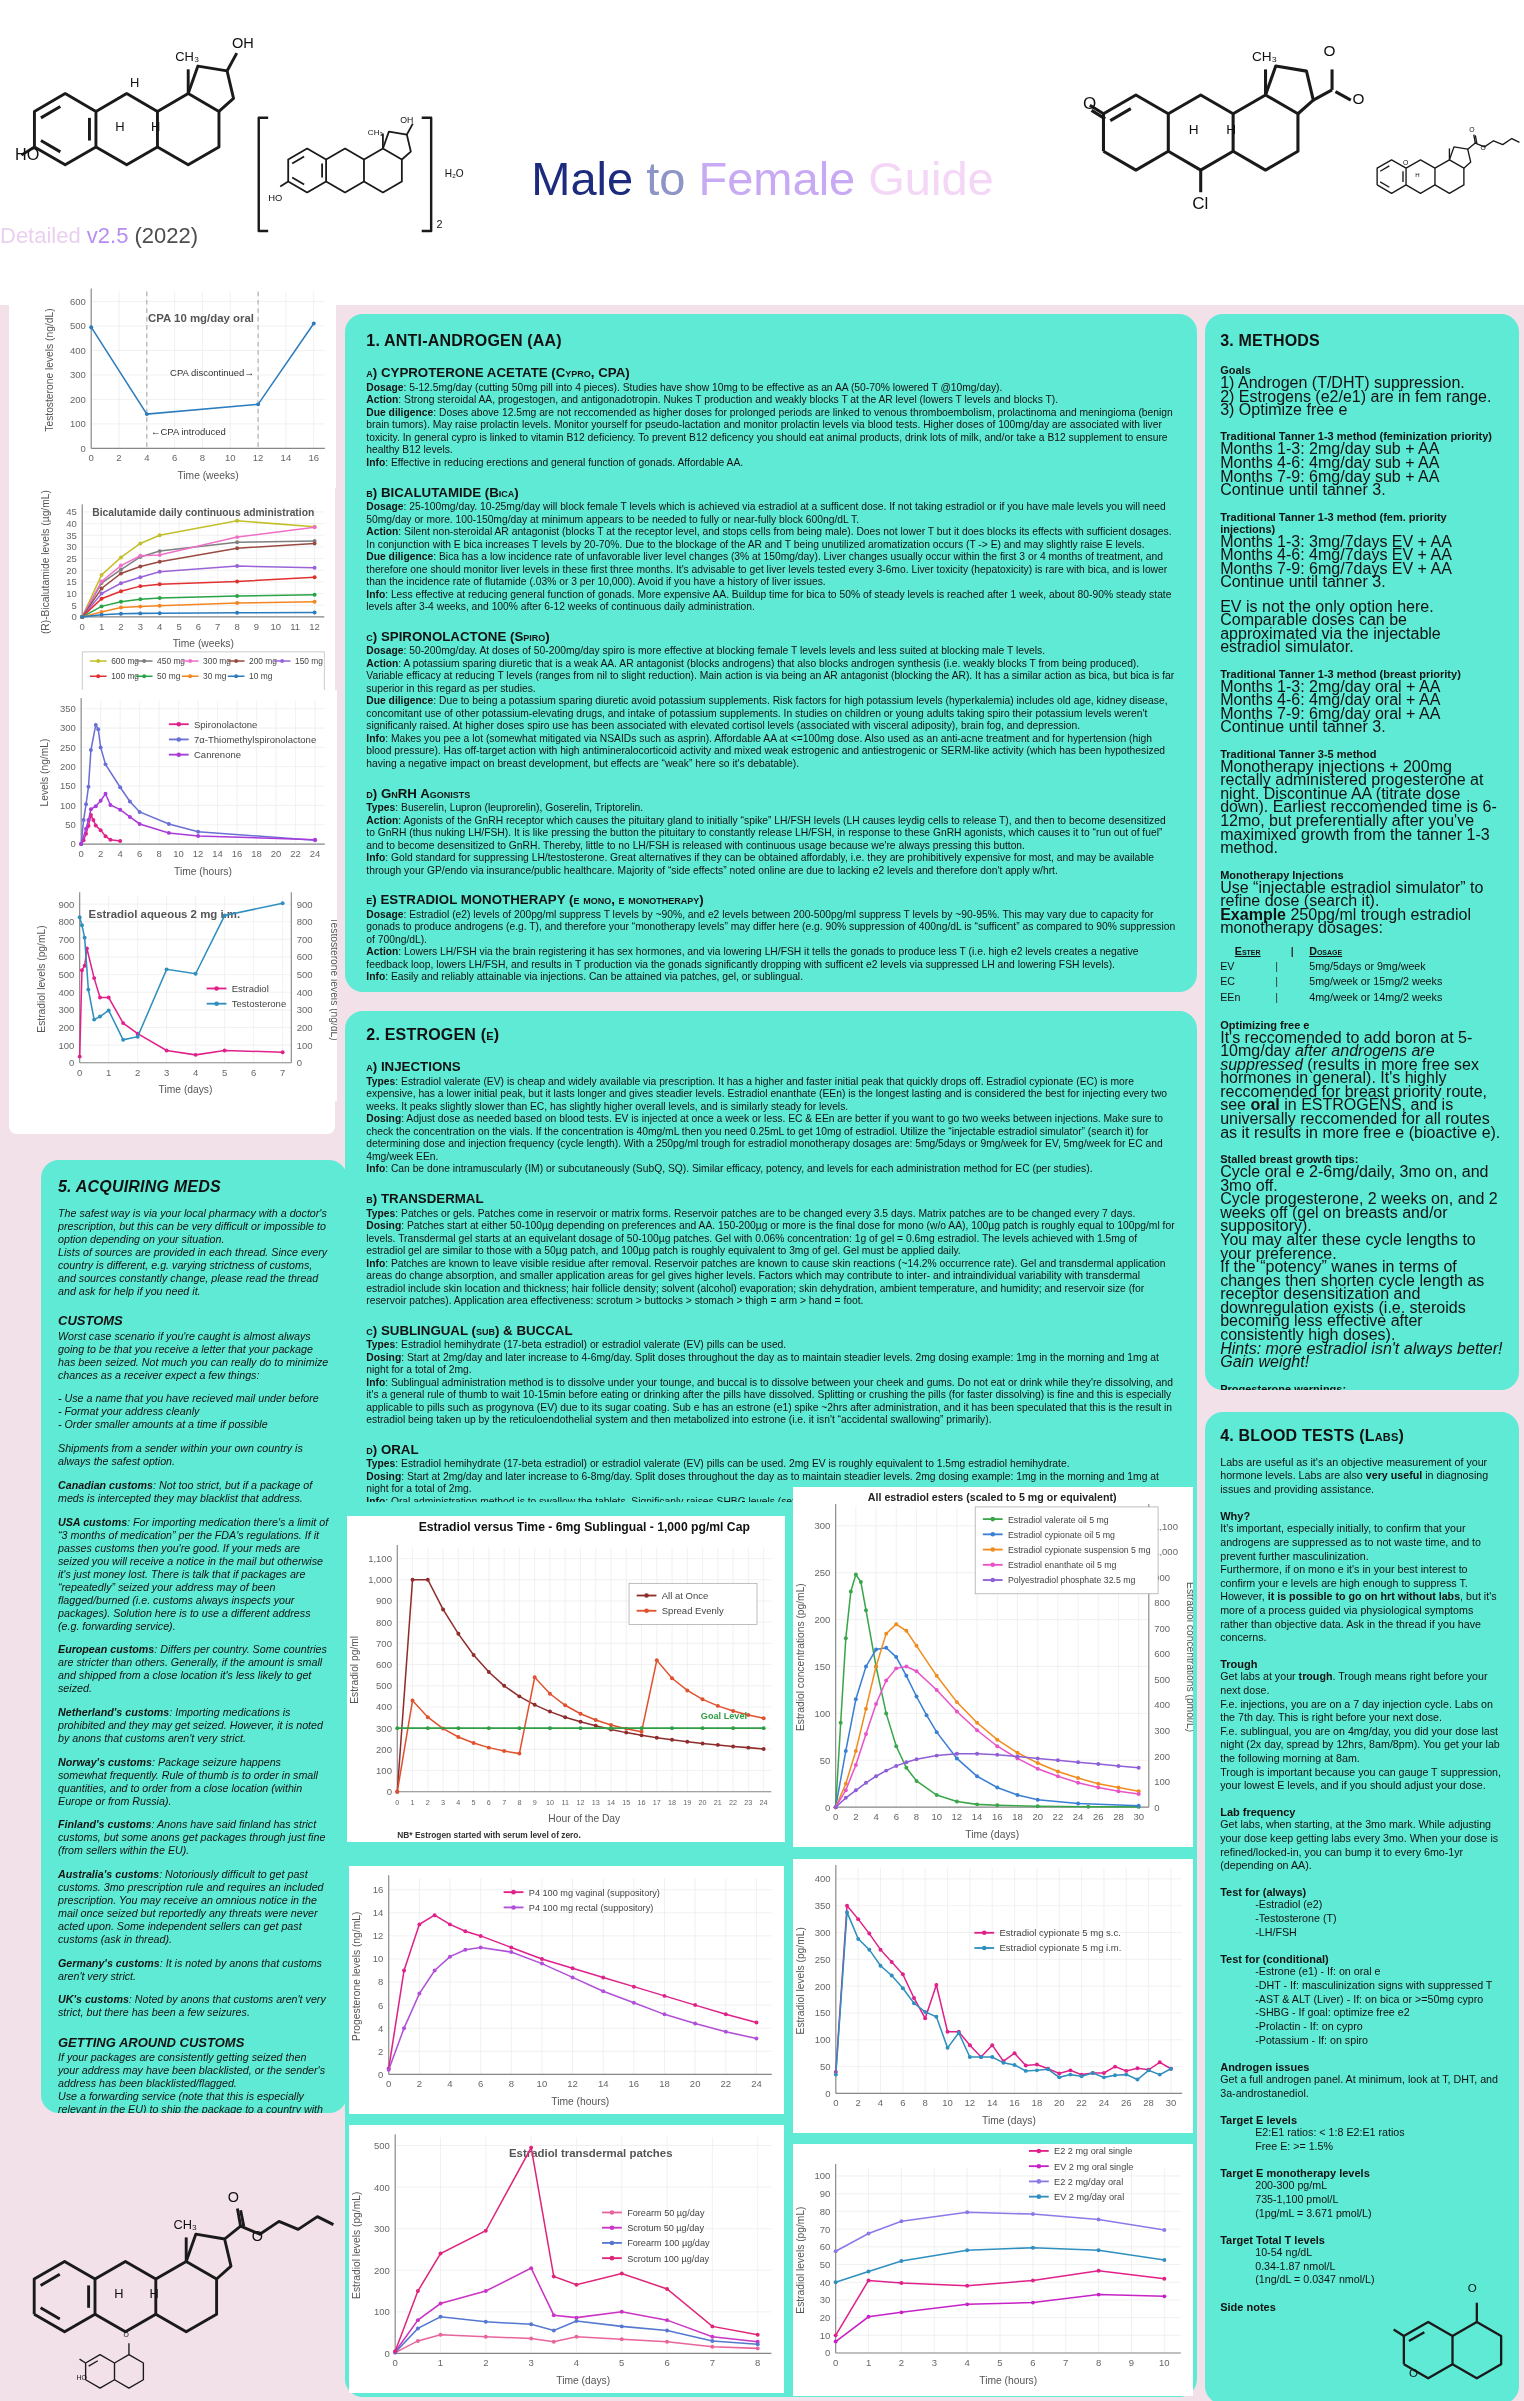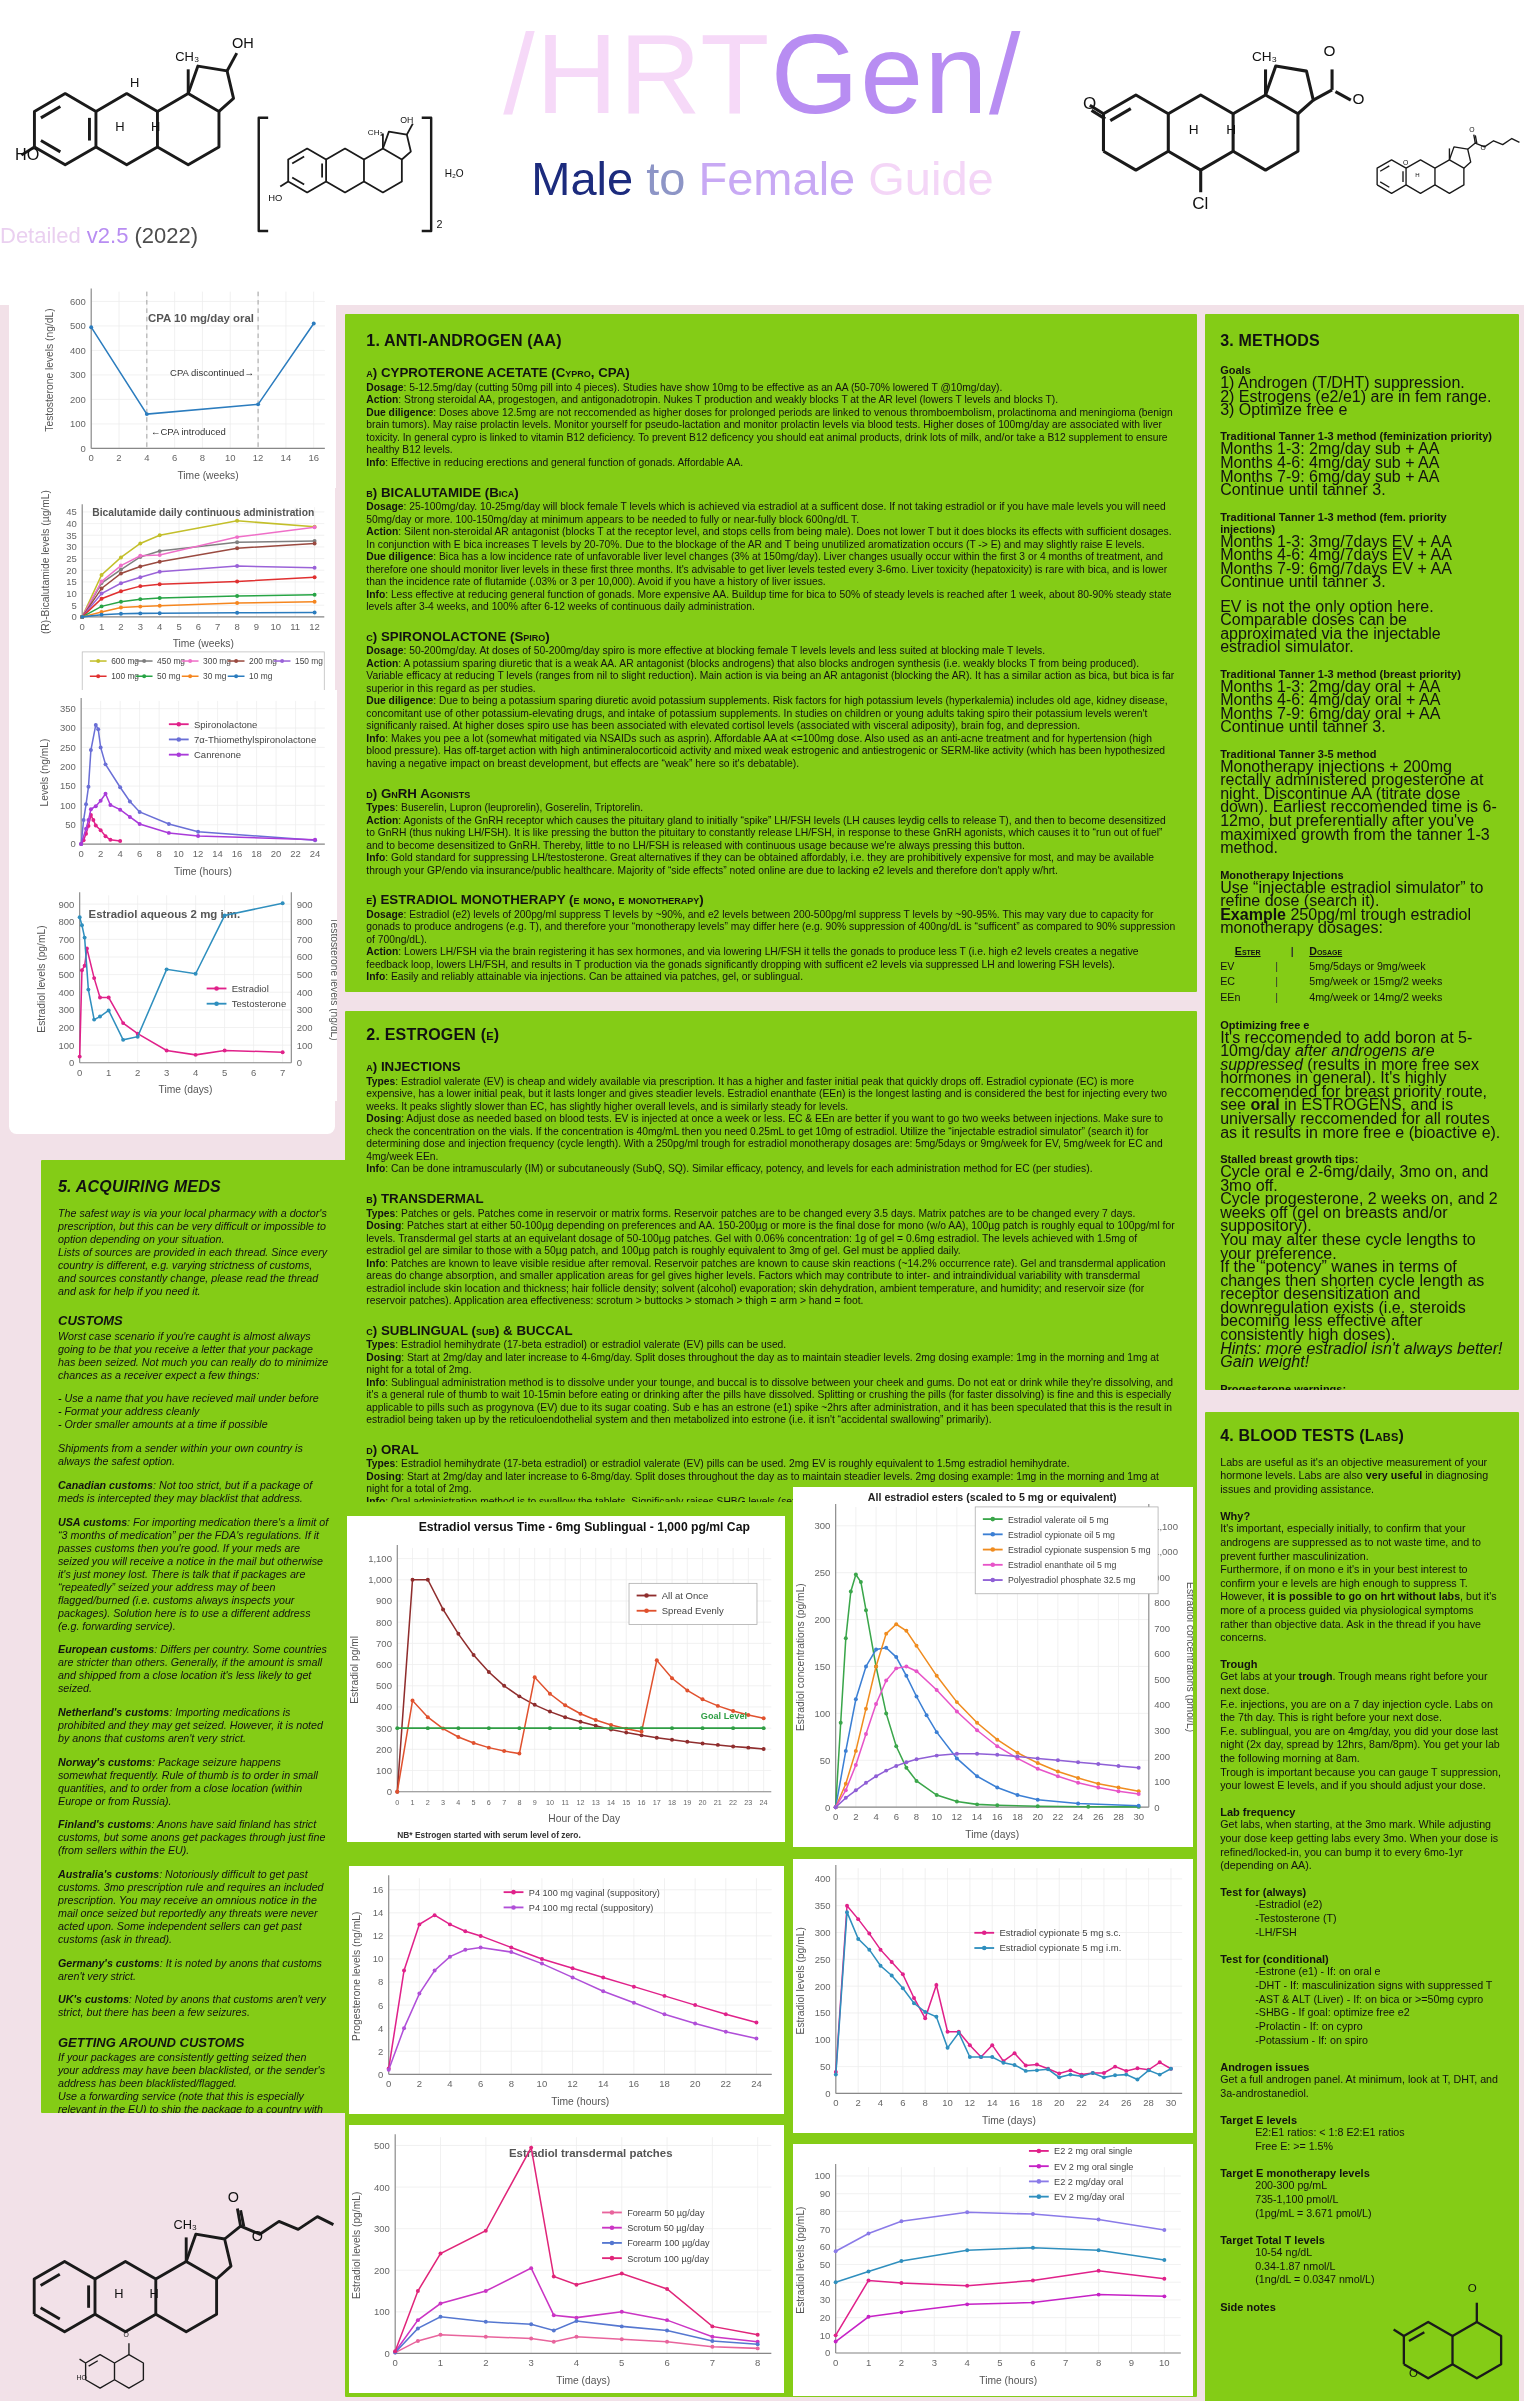--- a/index.html
+++ b/index.html
@@ -1,18 +1,18 @@
 <!DOCTYPE html>
 <html style="font-size:12.2px"><head>
 <meta charset="utf-8">
 <style>
   html,body{margin:0;padding:0;background:#fff;}
   #page{position:relative;width:1525px;height:2401px;background:#f2e1e8;font-family:"Liberation Sans",sans-serif;color:#111;overflow:hidden;}
   .white{position:absolute;background:#ffffff;}
-  .panel{position:absolute;background:#84cc16;border-radius:1px;box-sizing:border-box;overflow:hidden;}
+  .panel{position:absolute;background:#5eead4;border-radius:18px;box-sizing:border-box;overflow:hidden;}
   #hdr-white{left:0;top:0;width:1525px;height:305px;}
   #p-charts{left:9.1px;top:149px;width:326px;height:985px;border-radius:7.6px;}
   #p-aa{left:345px;top:314px;width:852px;height:678px;padding:18.3px 21.3px;}
   #p-e{left:345px;top:1011px;width:852px;height:1386px;padding:0;}
   #p-e-text{position:absolute;left:21.3px;top:15.2px;width:810px;height:476px;overflow:hidden;}
   #p-methods{left:1205px;top:314px;width:314px;height:1076px;padding:18.3px 15.2px;}
   #p-labs{left:1205px;top:1412px;width:314px;height:992px;padding:15.2px 15.2px;}
   #p-acquire{left:41px;top:1160px;width:306px;height:953px;padding:18.3px 17px;font-style:italic;}
 
   #title{position:absolute;left:0;top:15.2px;width:1525px;text-align:center;font-size:113px;line-height:1.05;letter-spacing:1.5px;font-weight:400;}
@@ -237,21 +237,20 @@
         <p class="b-pb"><b>Germany's customs</b>: It is noted by anons that customs aren't very strict.</p>
         <div class="b-gap"></div>
         <p class="b-pb"><b>UK's customs</b>: Noted by anons that customs aren't very strict, but there has been a few seizures.</p>
         <div class="b-gap"></div>
         <div class="b-h2">GETTING AROUND CUSTOMS</div>
         <p class="b-p">If your packages are consistently getting seized then your address may have been blacklisted, or the sender's address has been blacklisted/flagged.</p>
         <p class="b-p">Use a forwarding service (note that this is especially relevant in the EU) to ship the package to a country with less strict customs to repackage your shipment, and then to ship from this closer location (depending on adjacency and customs rules the package may not have to pass through your country's customs, but this varies from country to country).</p>
       </div>
     </div>
 
-  <div id="title"><span style="color:#f6d9f8">/HRT</span><span style="color:#b88df2">Gen/</span></div>
   <div id="subtitle"><span style="color:#1c2b7d">Male </span><span style="color:#8d95c6">to </span><span style="color:#c8a9f4">Female </span><span style="color:#f4d6f7">Guide</span></div>
   <div id="version"><span style="color:#ead0f0">Detailed </span><span style="color:#b88df2">v2.5 </span><span style="color:#4d4d4d">(2022)</span></div>
 
   <div class="chart" style="left:42px;top:281px;width:294px;height:207px;"><svg width="294" height="207" font-family="Liberation Sans, sans-serif" viewBox="0 0 385 272">
         <line x1="64" y1="14" x2="64" y2="220" stroke="#ececec"></line>
         <line x1="100.54761904761904" y1="14" x2="100.54761904761904" y2="220" stroke="#ececec"></line>
         <line x1="137.09523809523807" y1="14" x2="137.09523809523807" y2="220" stroke="#ececec"></line>
         <line x1="173.64285714285714" y1="14" x2="173.64285714285714" y2="220" stroke="#ececec"></line>
         <line x1="210.19047619047618" y1="14" x2="210.19047619047618" y2="220" stroke="#ececec"></line>
         <line x1="246.73809523809524" y1="14" x2="246.73809523809524" y2="220" stroke="#ececec"></line>

